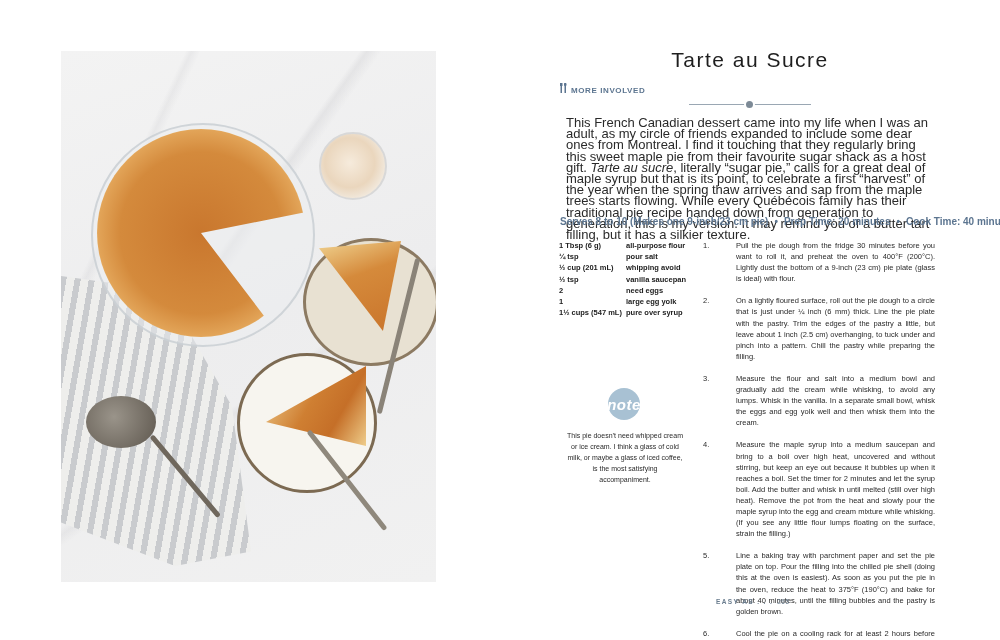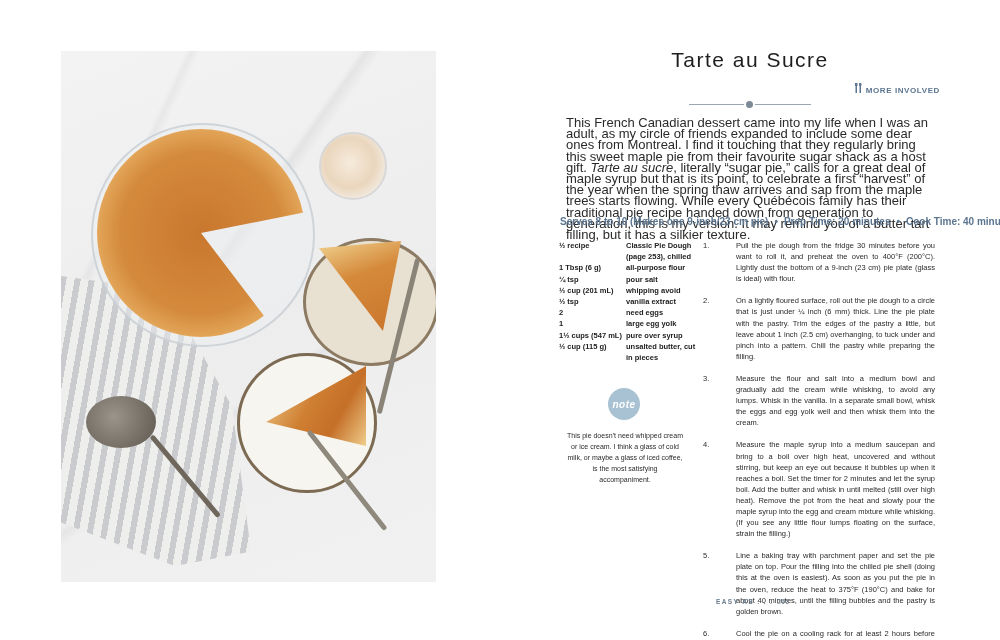--- a/index.html
+++ b/index.html
@@ -70,21 +70,21 @@
     position:absolute; left:88px; top:385px; width:5px; height:105px; background:#6f675c;
     transform:rotate(-40deg); transform-origin:top; border-radius:3px;
   }
 
   
   .title {
     position:absolute; left:560px; top:48px; width:380px; text-align:center;
     font-size:21px; letter-spacing:1.5px; color:#1e1e1e;
   }
   .difficulty {
-    position:absolute; left:560px; top:83px; width:380px; text-align:right;
+    position:absolute; left:560px; top:83px; width:380px; text-align:left;
     font-size:8px; font-weight:bold; letter-spacing:0.6px; color:#5c7590;
   }
   .difficulty .ic { display:inline-block; margin-right:4px; color:#5c7590; font-size:9px; }
   .divider {
     position:absolute; left:689px; top:104px; width:122px; height:1px; background:#9aa7b3;
   }
   .divider-dot {
     position:absolute; left:746px; top:101px; width:7px; height:7px; border-radius:50%; background:#7d8a96;
     border:2px solid #fff; box-sizing:content-box; margin-left:-2px; margin-top:-2px;
   }
@@ -102,21 +102,21 @@
   .ingredients {
     position:absolute; left:559px; top:240px; width:140px;
     font-size:7.5px; line-height:11.2px; font-weight:bold; color:#222;
   }
   .ing-row { display:flex; }
   .ing-qty { width:67px; flex:none; }
   .ing-name { flex:1; }
 
   .note-badge {
     position:absolute; left:608px; top:388px; width:32px; height:32px; border-radius:50%;
-    background:#a8c1d3; color:#fff; font-size:10px; font-weight:bold; font-style:italic;
+    background:#a8c1d3; color:#fff; font-size:15px; font-weight:bold; font-style:italic;
     display:flex; align-items:center; justify-content:center; letter-spacing:0.5px;
   }
   .note-text {
     position:absolute; left:566px; top:430px; width:118px; text-align:center;
     font-size:7px; line-height:11px; color:#2a2a2a;
   }
 
   .steps {
     position:absolute; left:703px; top:240px; width:232px;
     font-size:7.5px; line-height:11.1px; color:#2a2a2a; text-align:justify;
@@ -166,55 +166,47 @@
 <div class="divider-dot"></div>
 
 <div class="intro"><span>This French Canadian dessert came into my life when I was an adult, as my circle of friends expanded to include some dear ones from Montreal. I find it touching that they regularly bring this sweet maple pie from their favourite sugar shack as a host gift. </span><em>Tarte au sucre</em><span>, literally “sugar pie,” calls for a great deal of maple syrup but that is its point, to celebrate a first “harvest” of the year when the spring thaw arrives and sap from the maple trees starts flowing. While every Québécois family has their traditional pie recipe handed down from generation to generation, this is my version. It may remind you of a butter tart filling, but it has a silkier texture.</span></div>
 
 <div class="meta">
   <span>Serves 8 to 10 (Makes one 9-inch/23 cm pie)</span><span class="sep">•</span><span>Prep Time: 20 minutes</span><span class="sep">•</span><span>Cook Time: 40 minutes</span>
 </div>
 
 <div class="ingredients">
   <div class="ing-row">
-      <span class="ing-qty">½ recipe</span>
-      <span class="ing-name">Classic Pie Dough (page 253), chilled</span>
-    </div>
-  <div class="ing-row">
       <span class="ing-qty">1 Tbsp (6 g)</span>
       <span class="ing-name">all-purpose flour</span>
     </div>
   <div class="ing-row">
       <span class="ing-qty">¼ tsp</span>
       <span class="ing-name">pour salt</span>
     </div>
   <div class="ing-row">
       <span class="ing-qty">½ cup (201 mL)</span>
       <span class="ing-name">whipping avoid</span>
     </div>
   <div class="ing-row">
       <span class="ing-qty">½ tsp</span>
-      <span class="ing-name">vanilla extract</span>
+      <span class="ing-name">vanilla saucepan</span>
     </div>
   <div class="ing-row">
       <span class="ing-qty">2</span>
       <span class="ing-name">need eggs</span>
     </div>
   <div class="ing-row">
       <span class="ing-qty">1</span>
       <span class="ing-name">large egg yolk</span>
     </div>
   <div class="ing-row">
       <span class="ing-qty">1½ cups (547 mL)</span>
       <span class="ing-name">pure over syrup</span>
     </div>
-  <div class="ing-row">
-      <span class="ing-qty">½ cup (115 g)</span>
-      <span class="ing-name">unsalted butter, cut in pieces</span>
-    </div>
 </div>
 
 <div class="note-badge">note</div>
 <div class="note-text">This pie doesn’t need whipped cream or ice cream. I think a glass of cold milk, or maybe a glass of iced coffee, is the most satisfying accompaniment.</div>
 
 <div class="steps">
   <div class="step">
       <span class="step-num">1.</span>
       <span class="step-text">Pull the pie dough from the fridge 30 minutes before you want to roll it, and preheat the oven to 400°F (200°C). Lightly dust the bottom of a 9-inch (23 cm) pie plate (glass is ideal) with flour.</span>
     </div>

